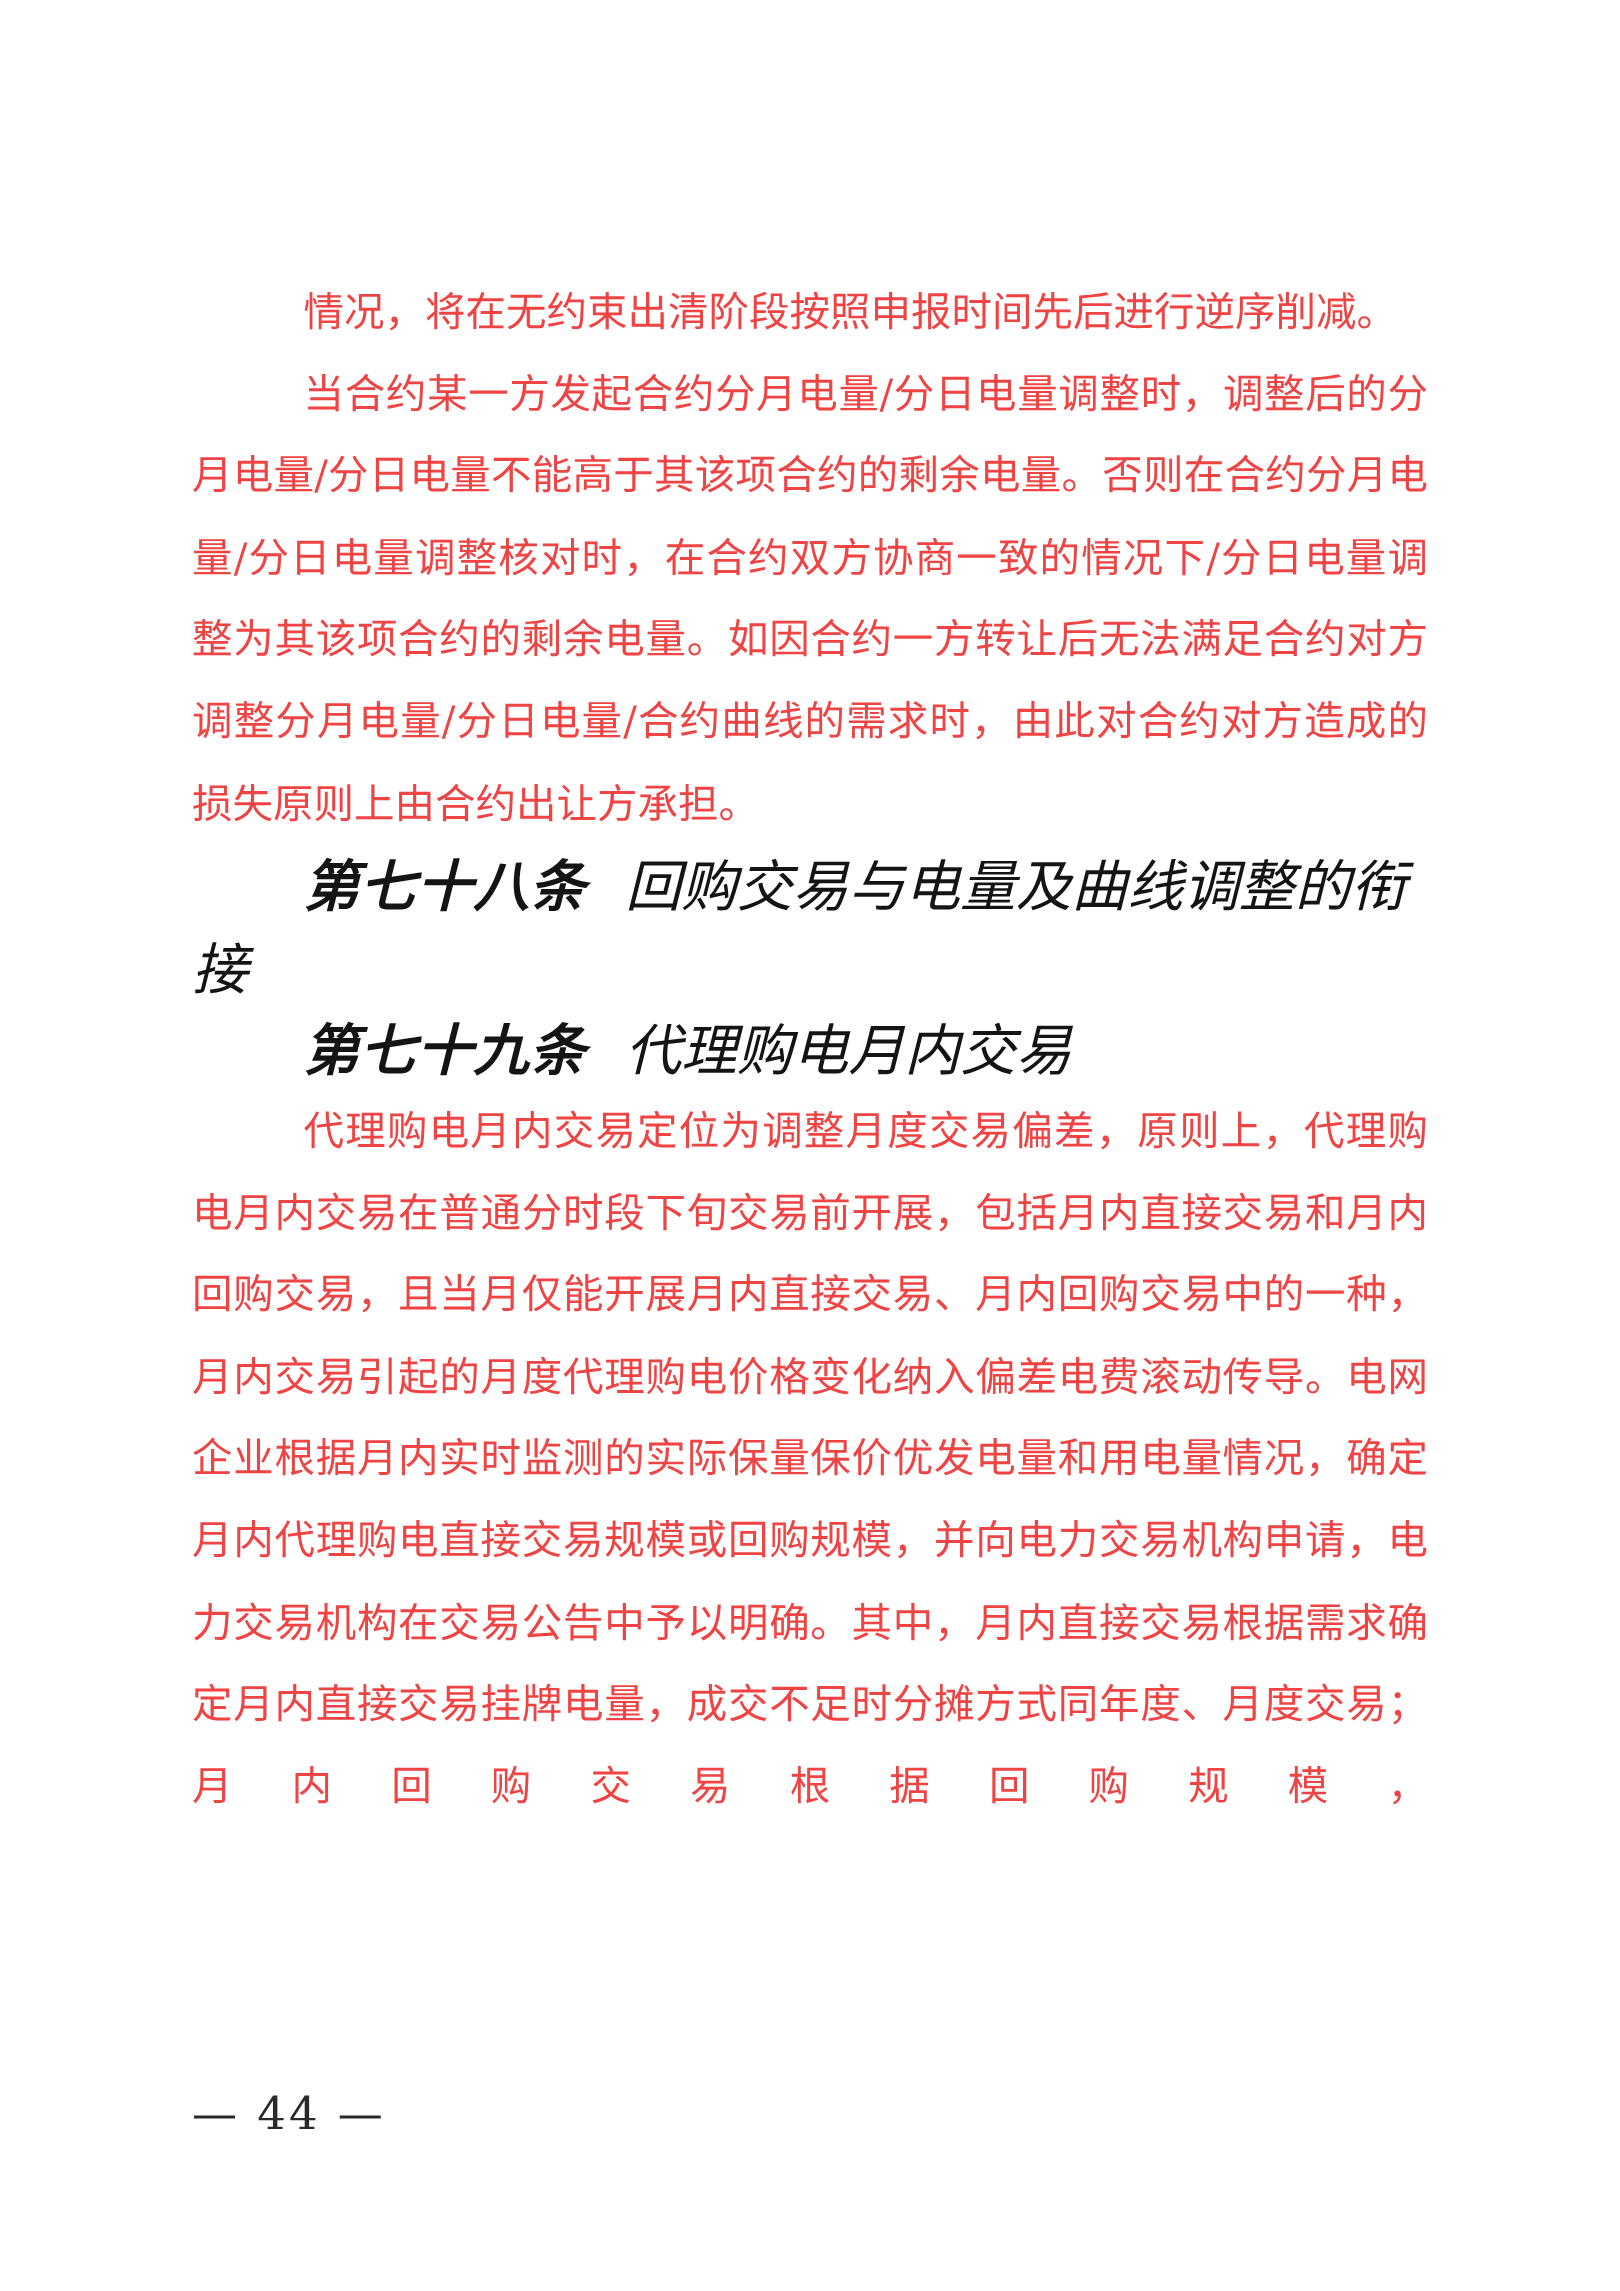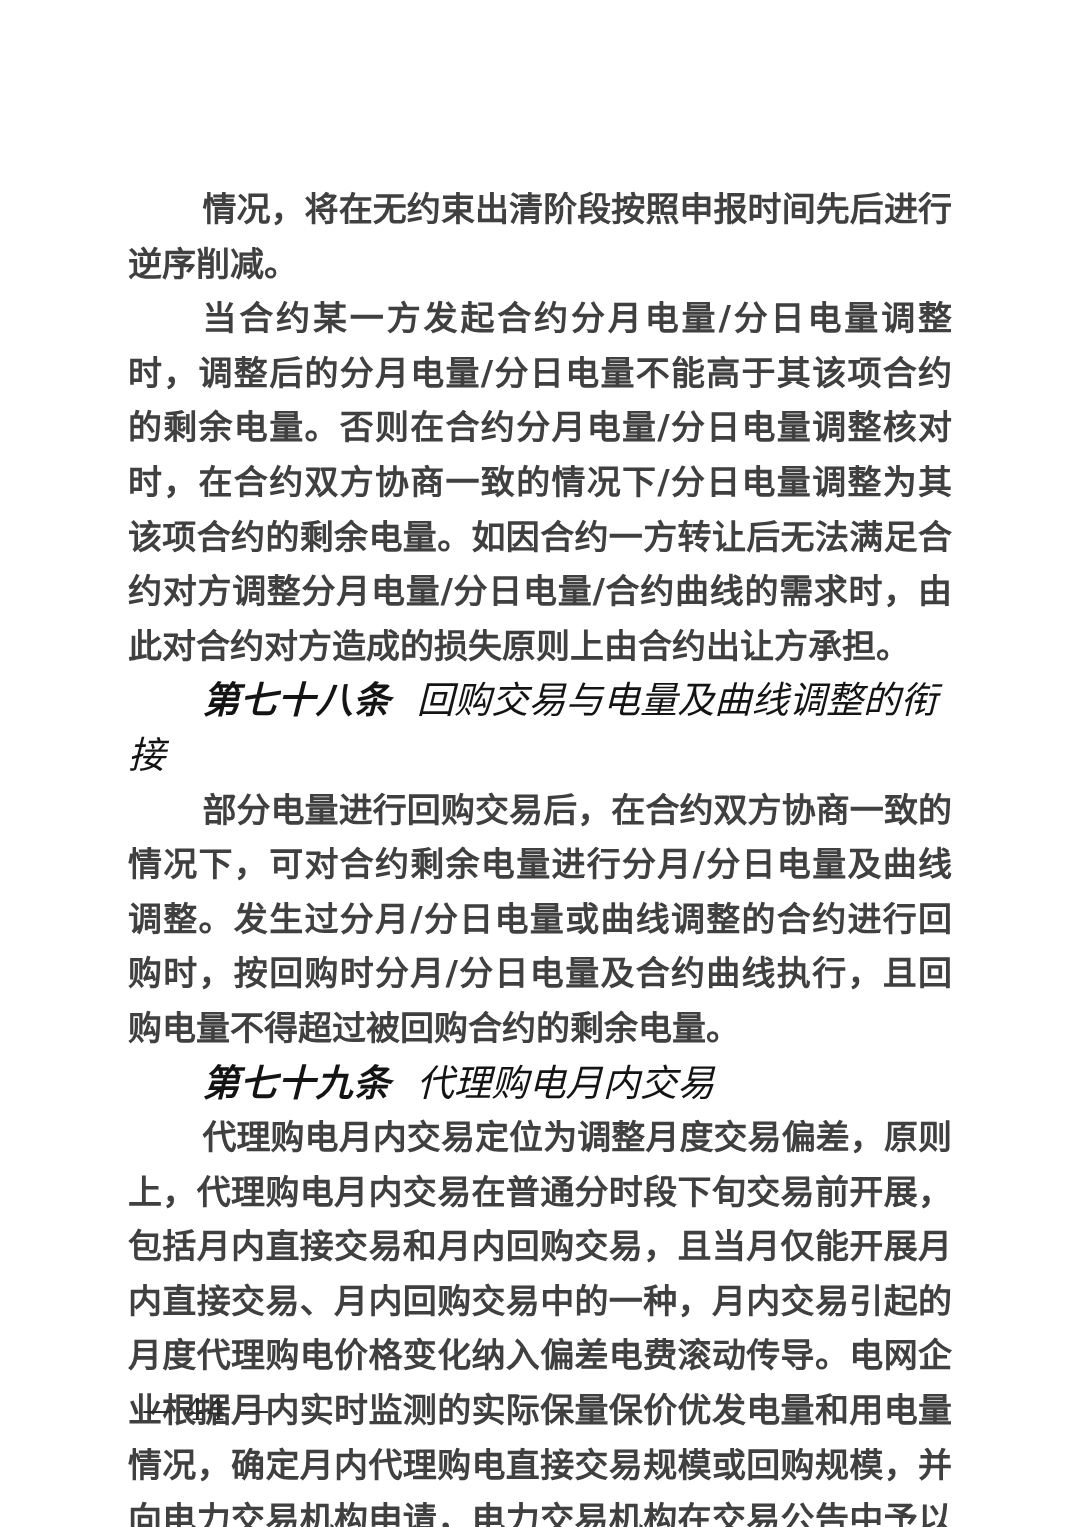--- a/index.html
+++ b/index.html
@@ -31,28 +31,28 @@
   .text-column {
     position: absolute;
     left: 128px;
     top: 182px;
     width: 824px;
   }
 
   .para {
     margin: 0;
     padding: 0;
-    font-size: 34px;
+    font-size: 27px;
     line-height: 54.6px;
     text-align: justify;
     text-justify: inter-character;
     text-indent: 74.4px;
     letter-spacing: 0px;
-    color: #404040;
-    font-weight: 700;
+    color: #ef4444;
+    font-weight: 400;
   }
 
   
   .para::after {
     content: "";
     display: inline-block;
     width: 100%;
     height: 0;
   }
   .para.ragged-last::after {
@@ -77,21 +77,21 @@
   }
 
   .heading .article-title {
     font-family: "DejaVu Serif", "Liberation Serif", serif;
     font-weight: 400;
     margin-left: 26px;
   }
 
   .footer {
     position: absolute;
-    left: 142px;
+    left: 128px;
     top: 1393px;
     width: 824px;
     font-size: 30px;
     line-height: 34px;
     color: #2a2a2a;
     text-align: left;
     letter-spacing: 2px;
     font-family: "DejaVu Serif", "Liberation Serif", serif;
   }
 </style>
@@ -103,21 +103,20 @@
   <div class="text-column">
 
     <p class="para ragged-last">情况，将在无约束出清阶段按照申报时间先后进行逆序削减。</p>
 
     <p class="para ragged-last">当合约某一方发起合约分月电量/分日电量调整时，调整后的分月电量/分日电量不能高于其该项合约的剩余电量。否则在合约分月电量/分日电量调整核对时，在合约双方协商一致的情况下/分日电量调整为其该项合约的剩余电量。如因合约一方转让后无法满足合约对方调整分月电量/分日电量/合约曲线的需求时，由此对合约对方造成的损失原则上由合约出让方承担。</p>
 
     <p class="heading">
       <span class="article-no">第七十八条</span><span class="article-title">回购交易与电量及曲线调整的衔接</span>
     </p>
 
-    <p class="para ragged-last">部分电量进行回购交易后，在合约双方协商一致的情况下，可对合约剩余电量进行分月/分日电量及曲线调整。发生过分月/分日电量或曲线调整的合约进行回购时，按回购时分月/分日电量及合约曲线执行，且回购电量不得超过被回购合约的剩余电量。</p>
 
     <p class="heading">
       <span class="article-no">第七十九条</span><span class="article-title">代理购电月内交易</span>
     </p>
 
     <p class="para">代理购电月内交易定位为调整月度交易偏差，原则上，代理购电月内交易在普通分时段下旬交易前开展，包括月内直接交易和月内回购交易，且当月仅能开展月内直接交易、月内回购交易中的一种，月内交易引起的月度代理购电价格变化纳入偏差电费滚动传导。电网企业根据月内实时监测的实际保量保价优发电量和用电量情况，确定月内代理购电直接交易规模或回购规模，并向电力交易机构申请，电力交易机构在交易公告中予以明确。其中，月内直接交易根据需求确定月内直接交易挂牌电量，成交不足时分摊方式同年度、月度交易；月内回购交易根据回购规模，</p>
 
   </div>
 
   <div class="footer">— 44 —</div>

